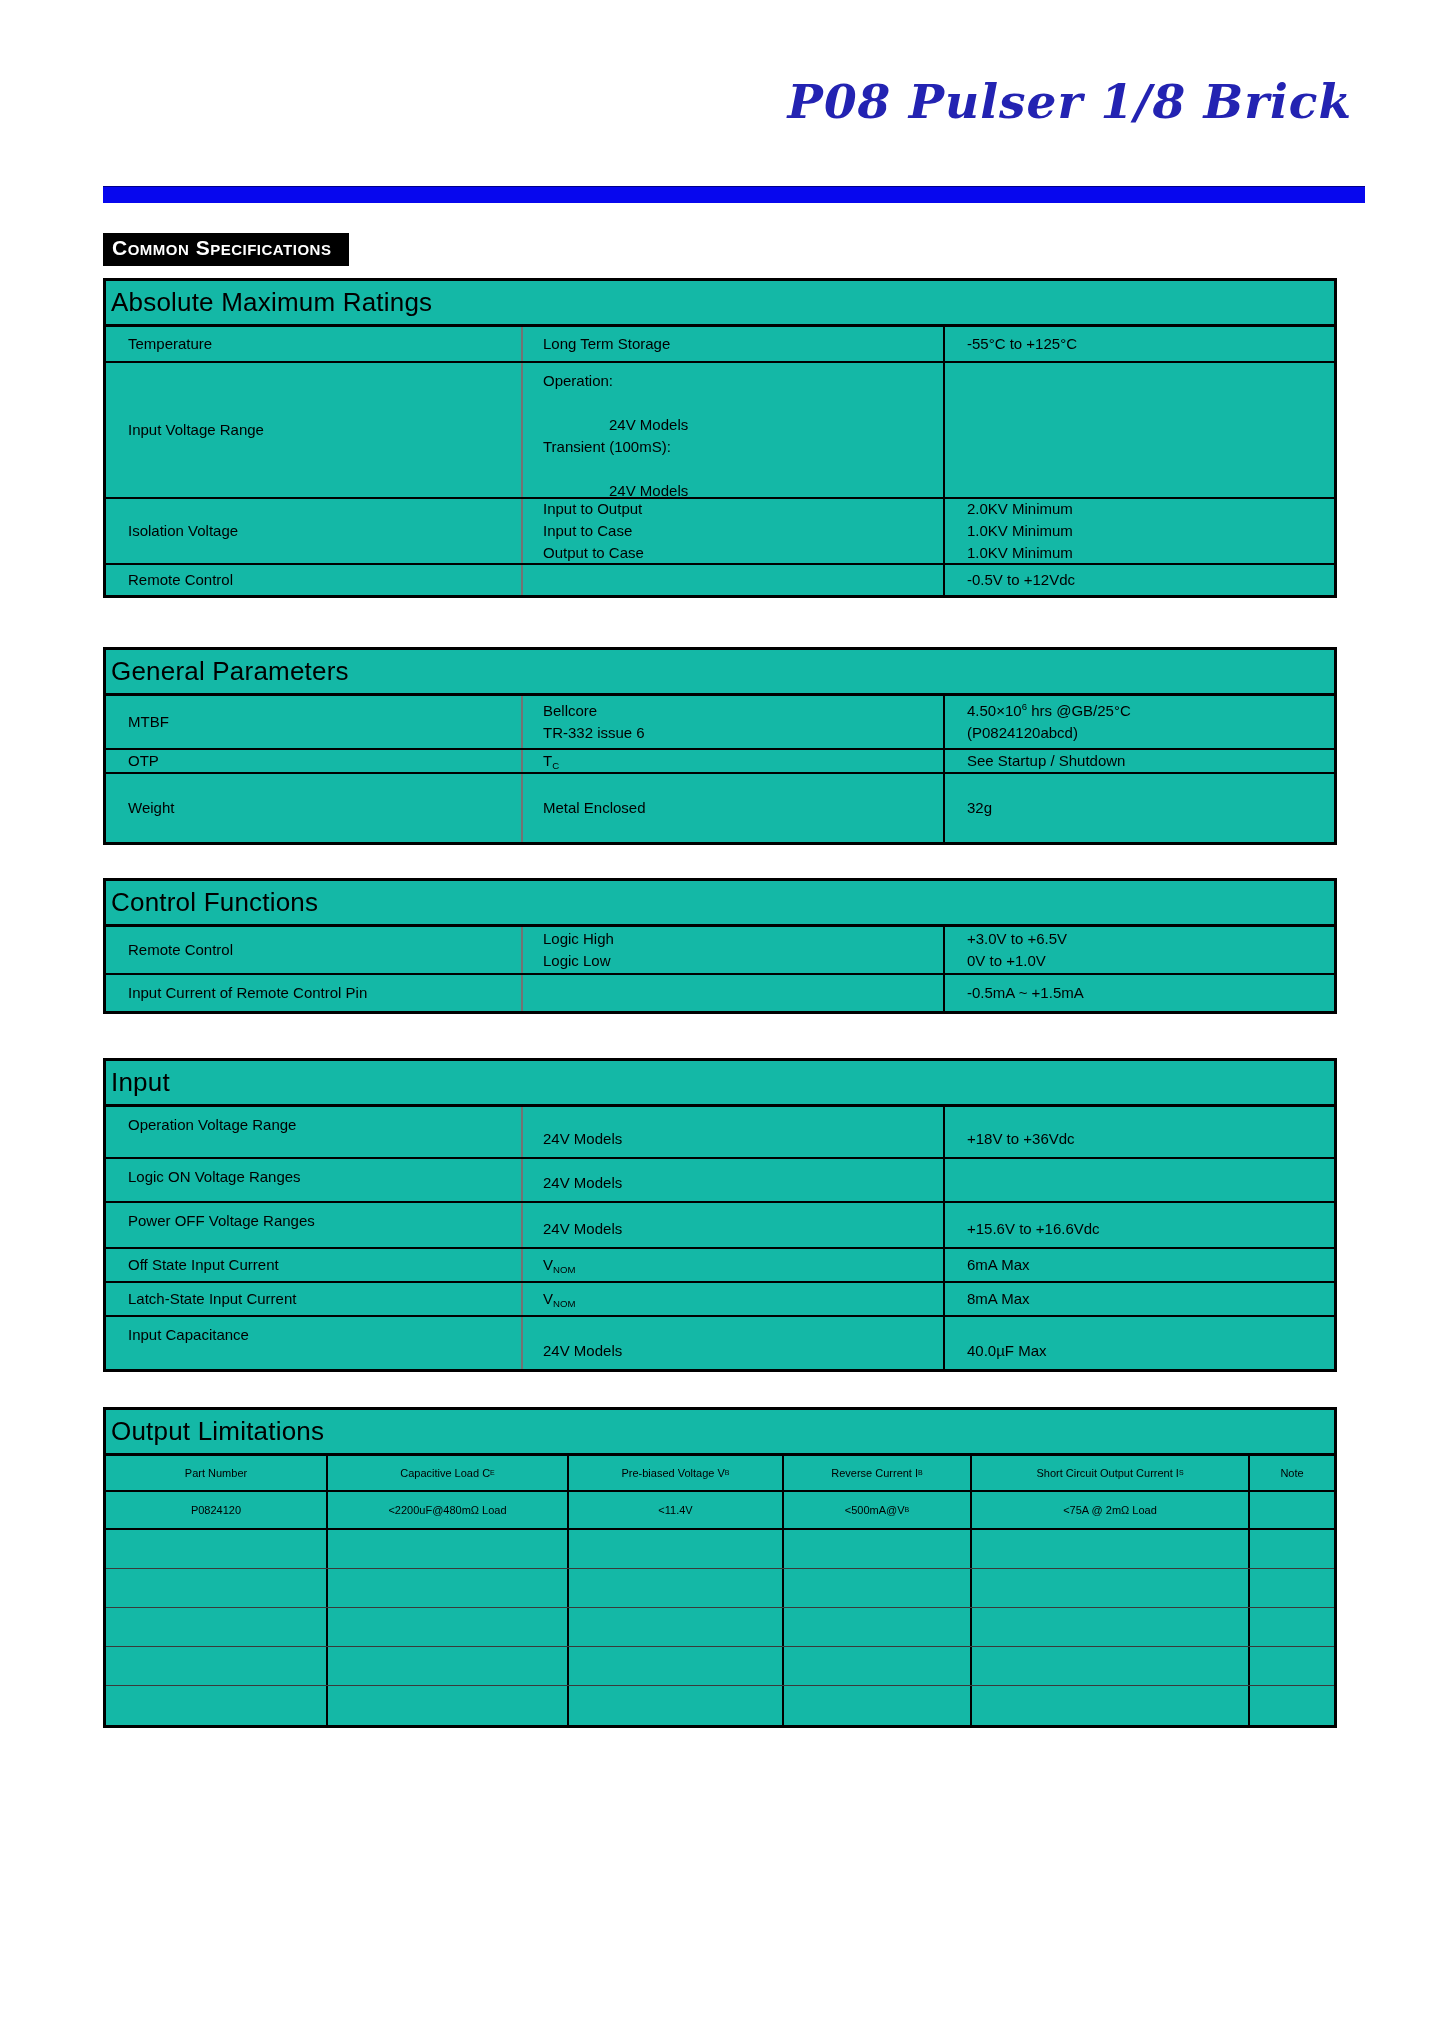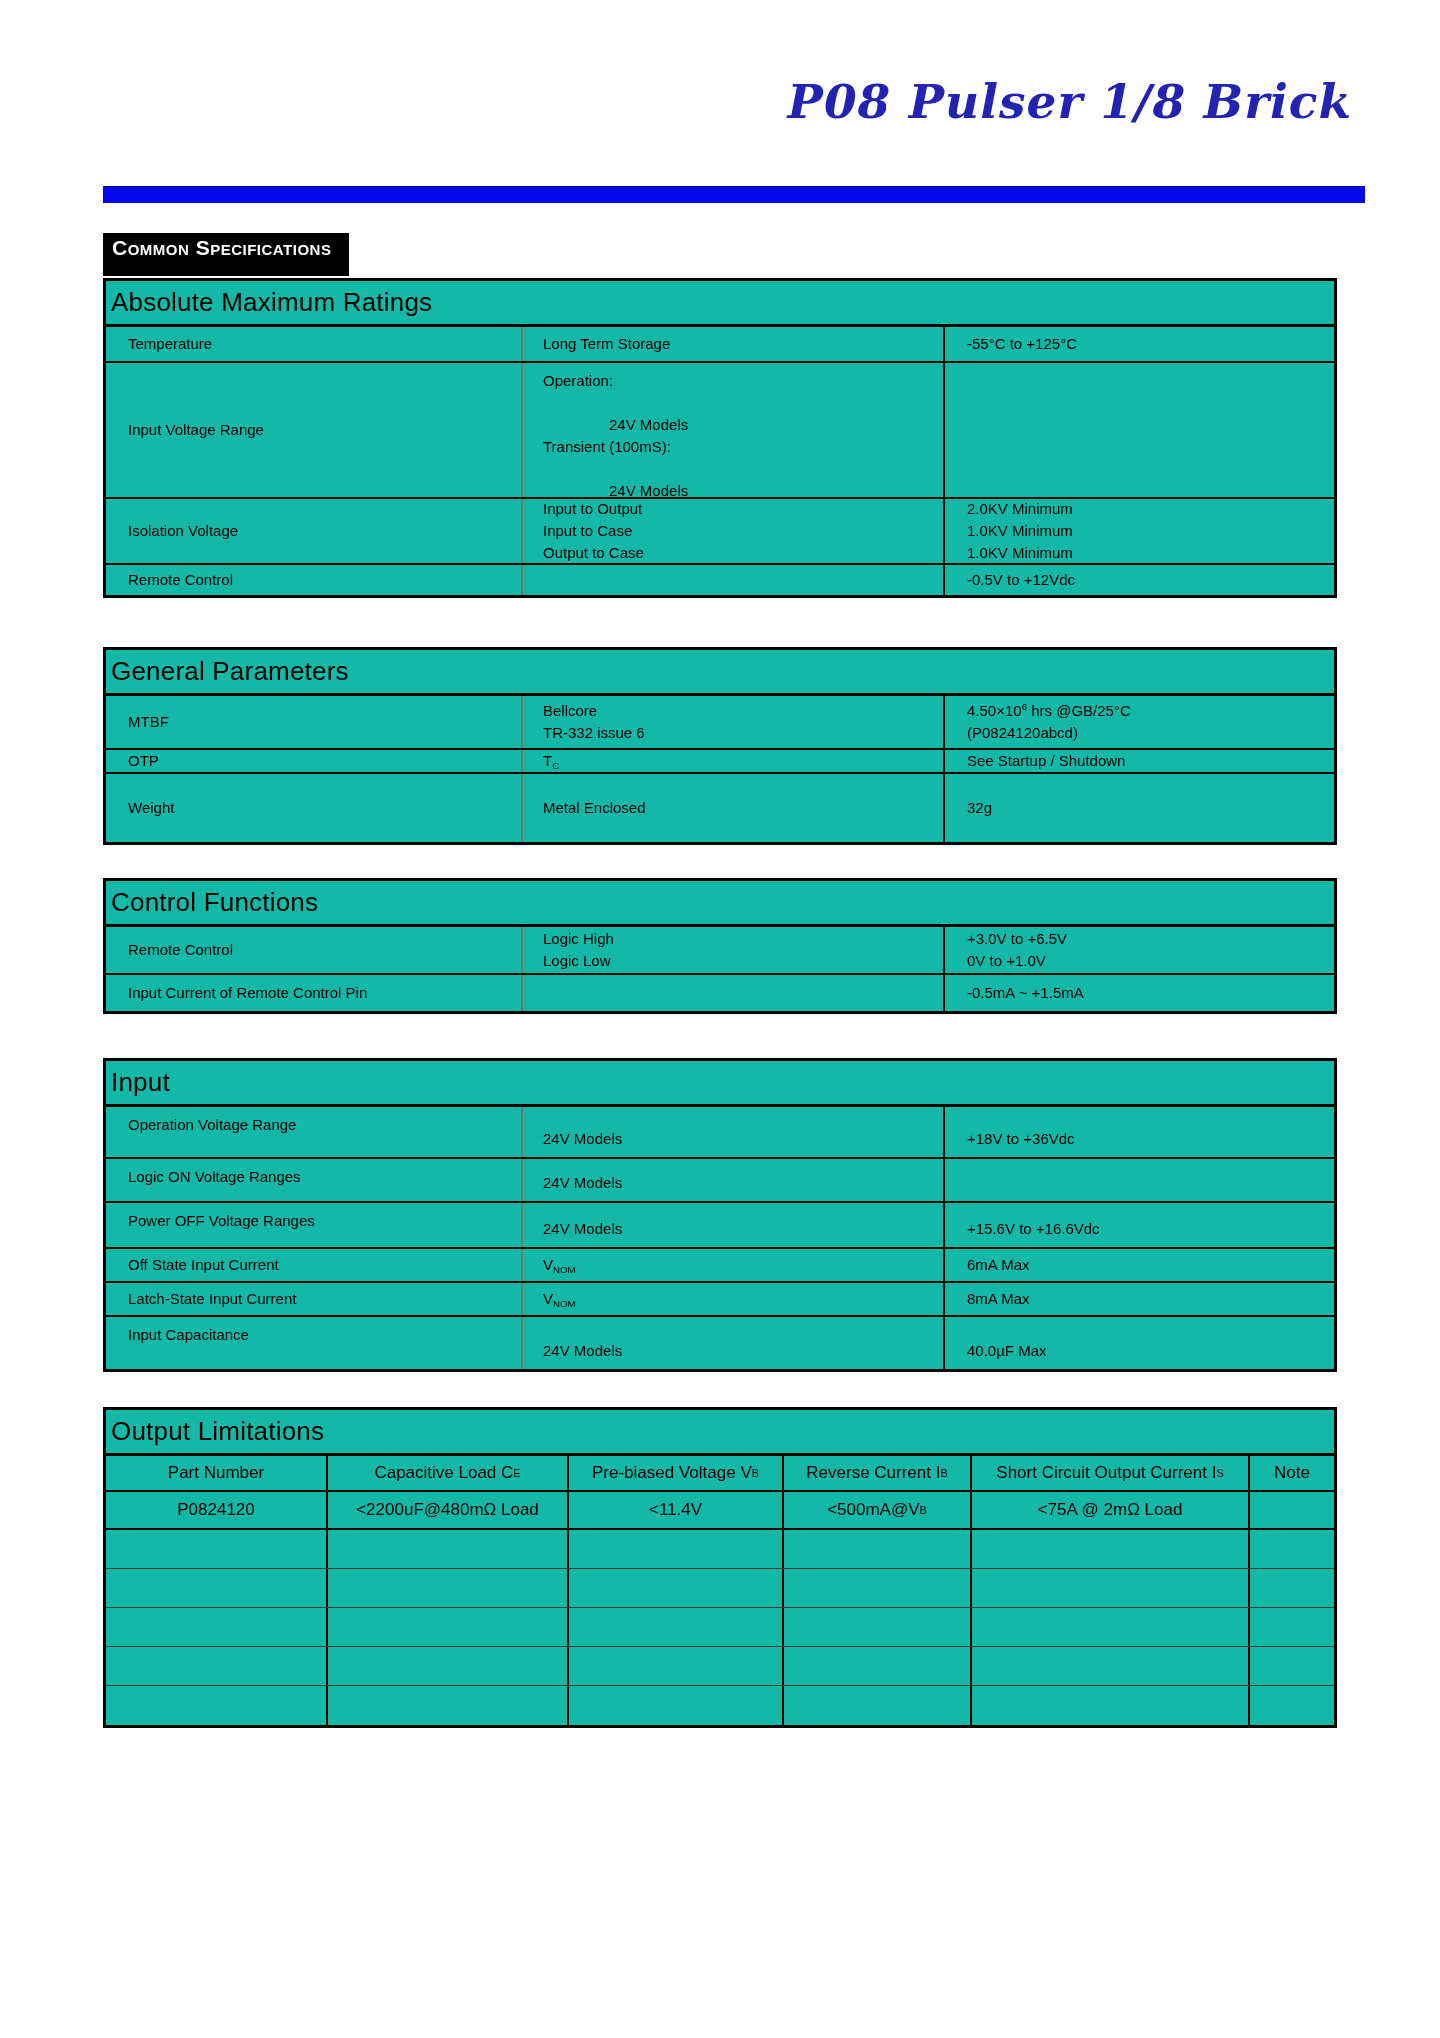--- a/index.html
+++ b/index.html
@@ -14,21 +14,21 @@
     font-size:47px; color:var(--title-blue, #2323b2); letter-spacing:1px; white-space:nowrap;
   }
   .blue-rule {
     position:absolute; left:103px; top:186px; width:1262px; height:16px;
     background:var(--rule-blue, #0707ee); border-top:1px solid #00008a;
   }
   .section-label {
     position:absolute; left:103px; top:233px;
     background:var(--label-bg, #000); color:var(--label-fg, #fff);
     font-weight:bold; font-size:21px; font-variant:small-caps; letter-spacing:0.5px;
-    padding:3px 18px 16px 9px;
+    padding:3px 18px 6px 9px;
   }
   
   .spec {
     position:absolute; left:103px; width:1234px;
     border:3px solid #000; box-sizing:border-box; background:#14b8a6;
   }
   .spec-title {
     height:46px; font-size:26px; border-bottom:3px solid #000;
     display:flex; align-items:center; padding-left:5px; box-sizing:border-box;
     letter-spacing:0.2px;
@@ -50,21 +50,21 @@
   
   .h30{height:30px} .h34{height:34px} .h36{height:36px} .h44{height:44px}
   .h46{height:46px} .h48{height:48px} .h52{height:52px} .h54{height:54px}
   .h24{height:24px} .h66{height:66px} .h68{height:68px} .h136{height:136px}
   
   .out-row { display:flex; box-sizing:border-box; }
   .out-row.head { height:36px; border-bottom:2px solid #000; }
   .out-row.data { height:38px; border-bottom:2px solid #000; }
   .out-row.empty { height:39px; border-bottom:1px solid #3a3a3a; }
   .out-row.empty:last-child { border-bottom:none; }
-  .o { box-sizing:border-box; border-right:2px solid #000; font-size:17px;
+  .o { box-sizing:border-box; border-right:2px solid #000; font-size:11px;
        display:flex; align-items:center; justify-content:center; text-align:left;
        white-space:nowrap; overflow:hidden; }
   .o:last-child { border-right:none; }
   .o1{width:222px} .o2{width:241px} .o3{width:215px} .o4{width:188px} .o5{width:278px} .o6{flex:1}
 </style>
 </head>
 <body>
 
 <div class="page">
 

